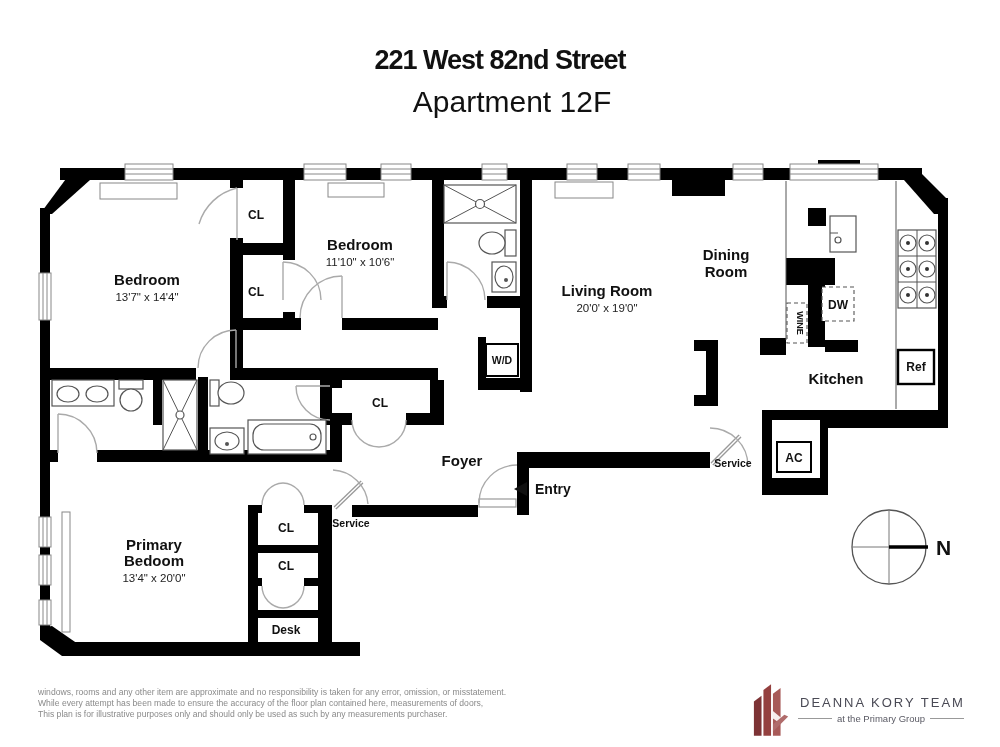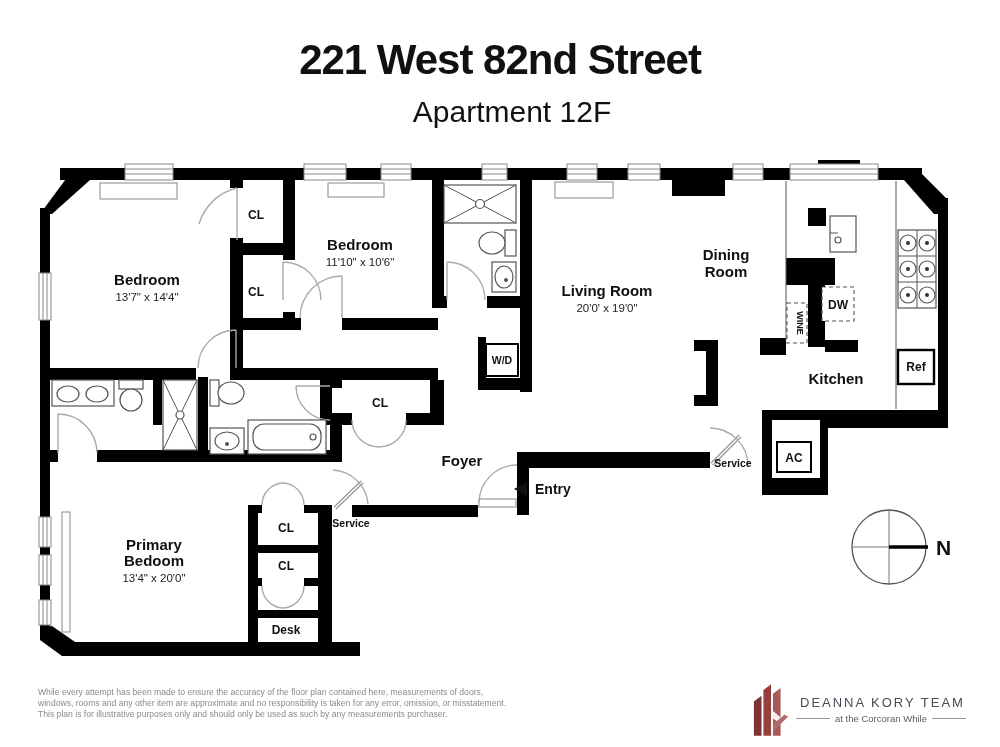--- a/index.html
+++ b/index.html
@@ -1,20 +1,20 @@
 <!DOCTYPE html>
 <html><head>
 <meta charset="utf-8">
 <style>
   html,body{margin:0;padding:0;background:#fff;}
   #page{position:relative;width:1000px;height:747px;background:#ffffff;overflow:hidden;
         font-family:"Liberation Sans",sans-serif;}
   #titles{position:absolute;top:38px;left:0;width:1000px;text-align:center;color:#111;}
-  #address{font-size:42px;font-weight:700;letter-spacing:-1px;line-height:44px;}
-  #unit{font-size:30px;font-weight:400;line-height:36px;margin-top:12px;padding-left:24px;}
+  #address{font-size:27px;font-weight:700;letter-spacing:-1px;line-height:44px;}
+  #unit{font-size:30px;font-weight:400;line-height:36px;margin-top:2px;padding-left:24px;}
   #plan-svg{position:absolute;left:0;top:0;}
   .room-name{font-size:15px;font-weight:700;fill:#111;}
   .room-dims{font-size:11.5px;font-weight:400;fill:#222;}
   .small-label{font-size:12px;font-weight:700;fill:#111;}
   .tiny-label{font-size:10.5px;font-weight:700;fill:#111;}
   .wall{fill:#000;}
   .fixture{fill:#fff;stroke:#555;stroke-width:1.2;}
   .fixline{stroke:#555;stroke-width:1;fill:none;}
   .door{stroke:#aaa;stroke-width:1.4;fill:none;}
   .dashbox{fill:#fff;stroke:#555;stroke-width:1.1;stroke-dasharray:4 3;}
@@ -394,36 +394,36 @@
       <text class="tiny-label" x="351" y="527" font-weight="400">Service</text>
     </g>
 
     <g>
       <polygon points="527,482 527,496 514,489" fill="#111"></polygon>
       <text x="535" y="494" font-size="14" font-weight="700" fill="#111">Entry</text>
     </g>
   </svg>
 
   <div id="disclaimer">
+    <div>windows, rooms and any other item are approximate and no responsibility is taken for any error, omission, or misstatement.</div>
     <div>While every attempt has been made to ensure the accuracy of the floor plan contained here, measurements of doors,</div>
-    <div>windows, rooms and any other item are approximate and no responsibility is taken for any error, omission, or misstatement.</div>
     <div>This plan is for illustrative purposes only and should only be used as such by any measurements purchaser.</div>
   </div>
 
   <div id="logo">
     <svg width="42" height="56" viewBox="0 0 42 56">
       <polygon points="2,20 10,14 10,56 2,56" fill="#7d3335"></polygon>
       <polygon points="12,8 20,2 20,56 12,56" fill="#94403f"></polygon>
       <polygon points="22,12 30,6 30,56 22,56" fill="#a85a58"></polygon>
       <polygon points="22,30 34,40 34,46 22,38" fill="#fff" opacity="0.9"></polygon>
       <polygon points="22,44 34,34 38,36 22,52" fill="#b06c6b"></polygon>
     </svg>
     <div id="logo-text">
       <div id="logo-team">DEANNA KORY TEAM</div>
       <div id="logo-tagrow">
         <div class="tagline-rule"></div>
-        <div id="logo-tagline">at the Corcoran While</div>
+        <div id="logo-tagline">at the Primary Group</div>
         <div class="tagline-rule"></div>
       </div>
     </div>
   </div>
 
 </div>
 
 </body></html>

